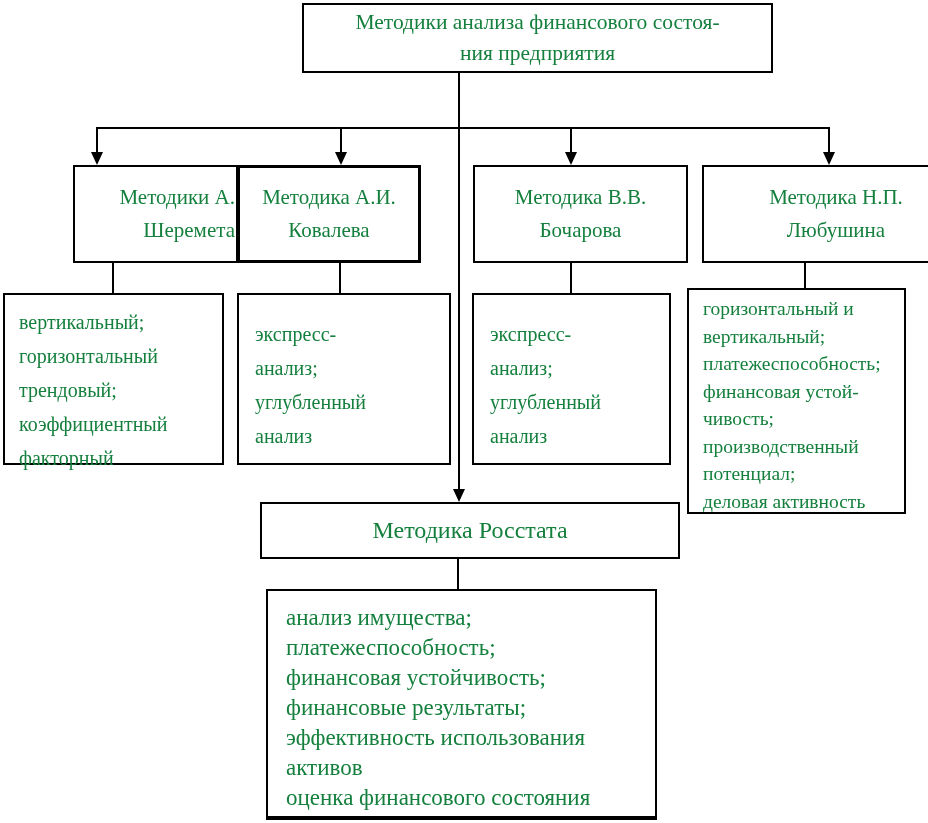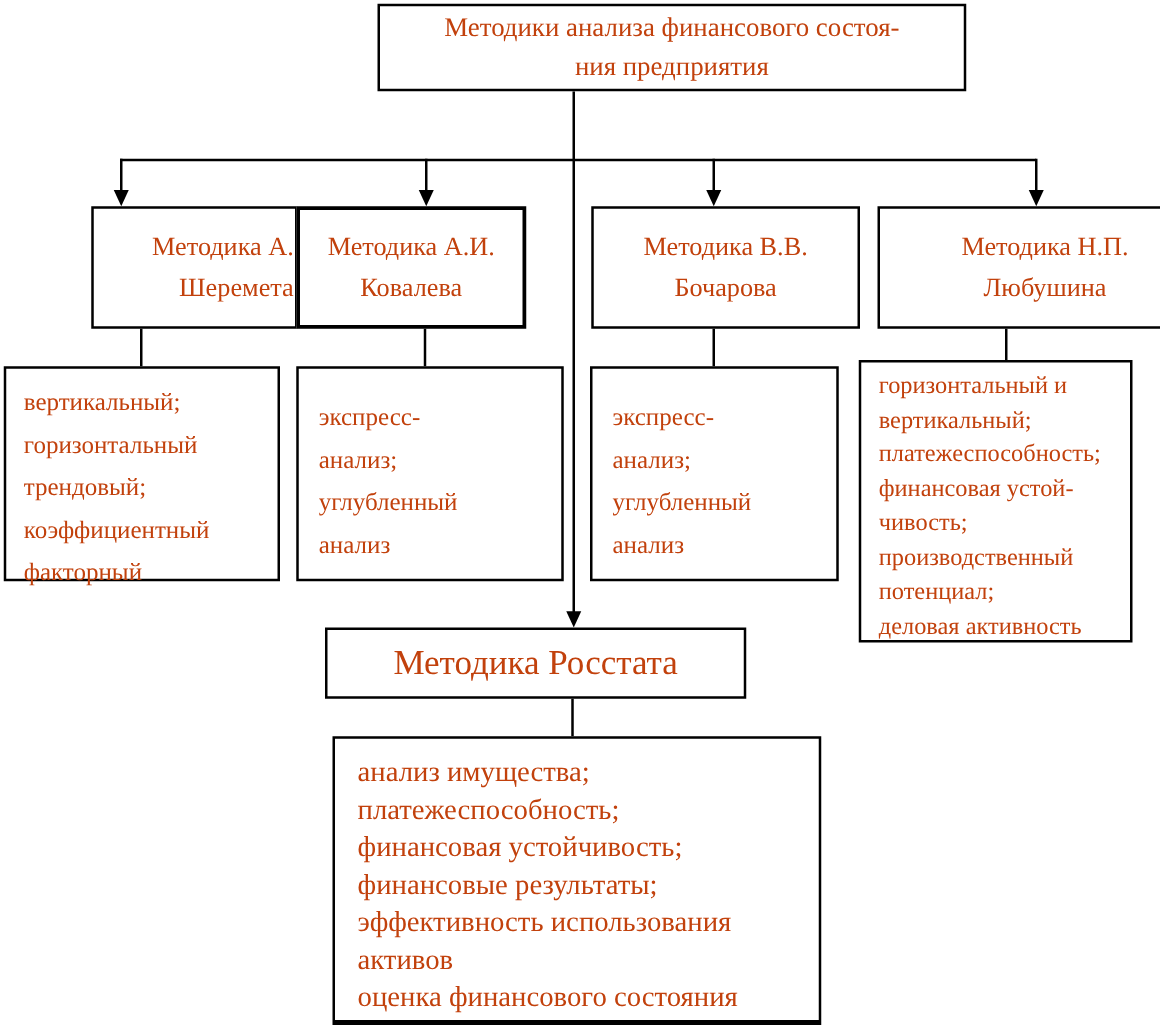--- a/index.html
+++ b/index.html
@@ -2,21 +2,21 @@
 <html><head>
 <meta charset="utf-8">
 <style>
   html, body { margin: 0; padding: 0; background: #ffffff; }
   .canvas {
     position: relative;
     width: 928px;
     height: 823px;
     background: #ffffff;
     font-family: "Liberation Serif", "DejaVu Serif", serif;
-    color: #c2410c;
+    color: #15803d;
   }
   .node {
     position: absolute;
     box-sizing: border-box;
     border: 2px solid #000000;
     background: #ffffff;
     white-space: pre-line;
   }
   .center-text {
     display: flex;
@@ -38,22 +38,22 @@
   .m4 { left: 702px; width: 268px; }
   .detail-node {
     font-size: 20px;
     text-align: left;
   }
   .d1 { left: 3px;   top: 293px; width: 221px; height: 172px; padding: 10px 8px 0 14px; line-height: 34px; }
   .d2 { left: 237px; top: 293px; width: 214px; height: 172px; padding: 22px 8px 0 16px; line-height: 34px; }
   .d3 { left: 472px; top: 293px; width: 199px; height: 172px; padding: 22px 8px 0 16px; line-height: 34px; }
   .d4 { left: 687px; top: 288px; width: 219px; height: 226px; padding: 5px 4px 0 14px; line-height: 27.5px; font-size: 19.5px; }
   .rosstat-node {
-    left: 260px; top: 502px; width: 337px; height: 57px;
-    font-size: 28px;
+    left: 260px; top: 502px; width: 420px; height: 57px;
+    font-size: 24px;
   }
   .rosstat-detail {
     left: 266px; top: 589px; width: 391px; height: 231px;
     padding: 12px 6px 0 18px; line-height: 30px; font-size: 23px;
     border-bottom-width: 4px;
   }
   .connectors {
     position: absolute;
     left: 0; top: 0;
     pointer-events: none;
@@ -84,21 +84,21 @@
     <line x1="340" y1="261" x2="340" y2="294" stroke="#000" stroke-width="2"></line>
     <line x1="571" y1="262" x2="571" y2="294" stroke="#000" stroke-width="2"></line>
     <line x1="805" y1="262" x2="805" y2="289" stroke="#000" stroke-width="2"></line>
 
     <line x1="458" y1="558" x2="458" y2="590" stroke="#000" stroke-width="2"></line>
   </svg>
 
   <div class="node root-node center-text">Методики анализа финансового состоя-
 ния предприятия</div>
 
-  <div class="node method-node center-text m1">Методика А.
+  <div class="node method-node center-text m1">Методики А.
 Шеремета</div>
 
   <div class="node method-node center-text m2">Методика А.И.
 Ковалева</div>
 
   <div class="node method-node center-text m3">Методика В.В.
 Бочарова</div>
 
   <div class="node method-node center-text m4">Методика Н.П.
 Любушина</div>

